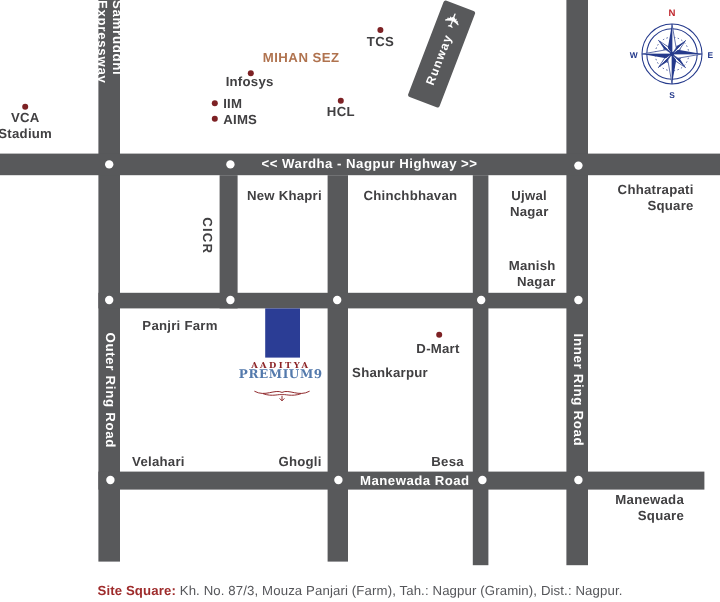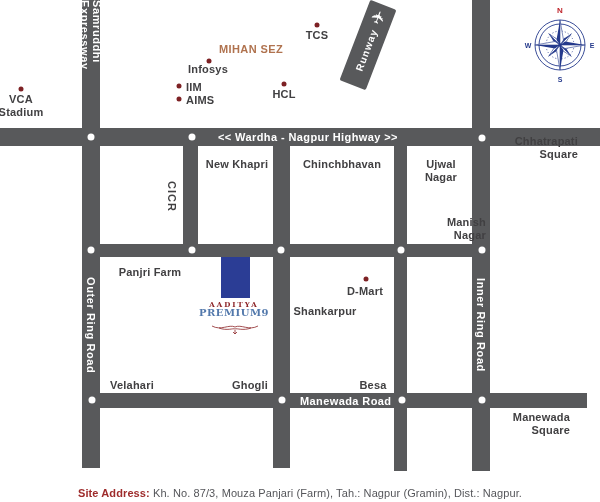--- a/index.html
+++ b/index.html
@@ -110,22 +110,22 @@
   <div class="lbl center mihan" style="left:251px;top:43px">MIHAN SEZ</div>
   <div class="lbl center" style="left:208px;top:63px">Infosys</div>
   <div class="lbl" style="left:186px;top:81px">IIM</div>
   <div class="lbl" style="left:186px;top:94px">AIMS</div>
   <div class="lbl center" style="left:284px;top:88px">HCL</div>
   <div class="lbl center" style="left:317px;top:29px">TCS</div>
   <div class="vink" style="left:166px;top:181px">CICR</div>
   <div class="lbl center" style="left:237px;top:158px">New Khapri</div>
   <div class="lbl center" style="left:342px;top:158px">Chinchbhavan</div>
   <div class="lbl wrap" style="left:411px;top:158px;width:60px;text-align:center">Ujwal Nagar</div>
-  <div class="lbl wrap" style="left:436px;top:216px;width:50px">Manish Nagar</div>
-  <div class="lbl wrap" style="left:500px;top:135px;width:78px">Chhatrapati Square</div>
+  <div class="lbl wrap" style="left:413px;top:216px;width:50px">Manish Nagar</div>
+  <div class="lbl wrap" style="left:500px;top:153px;width:78px">Chhatrapati Square</div>
   <div class="lbl center" style="left:150px;top:266px">Panjri Farm</div>
   <div class="lbl center" style="left:325px;top:305px">Shankarpur</div>
   <div class="lbl center" style="left:365px;top:285px">D-Mart</div>
   <div class="lbl center" style="left:132px;top:379px">Velahari</div>
   <div class="lbl center" style="left:250px;top:379px">Ghogli</div>
   <div class="lbl center" style="left:373px;top:379px">Besa</div>
   <div class="lbl wrap" style="left:498px;top:411px;width:72px">Manewada Square</div>
 
   <div class="runway">
     <span class="plane">✈</span>
@@ -196,16 +196,16 @@
       <g stroke="#8c2326" fill="none" stroke-width="0.8">
         <path d="M3 4 C12 9, 20 2, 26 5 C32 2, 40 9, 49 4"></path>
         <path d="M10 6 C18 9, 24 6, 26 7 C28 6, 34 9, 42 6"></path>
         <path d="M26 8 L26 12"></path>
         <path d="M24 10 L26 12 L28 10"></path>
       </g>
     </svg>
   </div>
 
   <div class="footer">
-    <b>Site Address:</b><span> Kh. No. 87/3, Mouza Panjari (Farm), Tah.: Nagpur (Gramin), Dist.: Nagpur.</span>
+    <b>Site Square:</b><span> Kh. No. 87/3, Mouza Panjari (Farm), Tah.: Nagpur (Gramin), Dist.: Nagpur.</span>
   </div>
 
 </div>
 
 </body></html>

